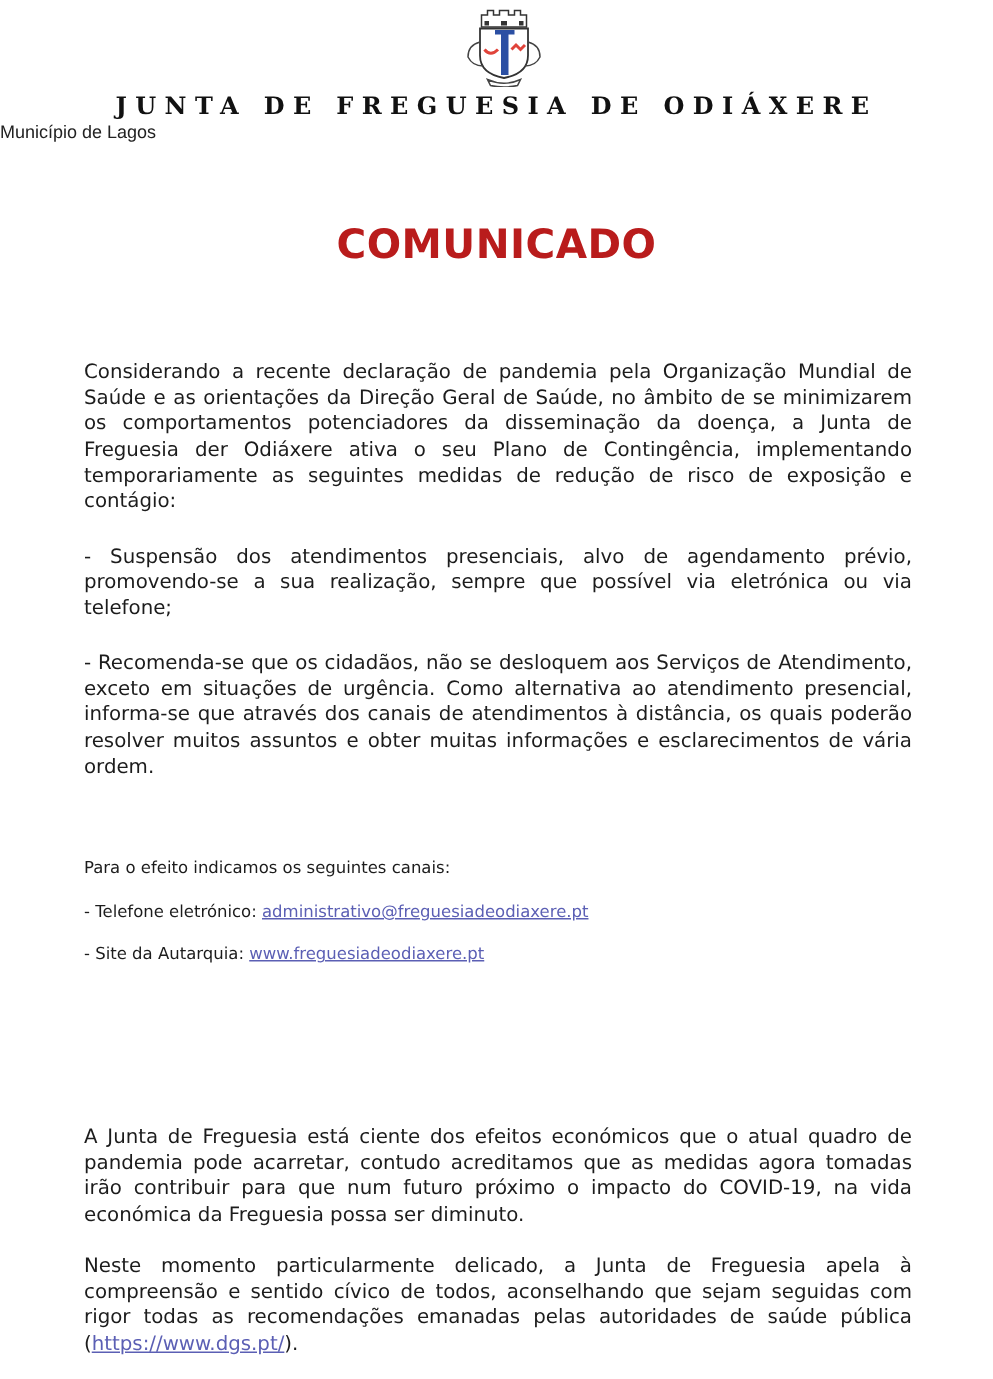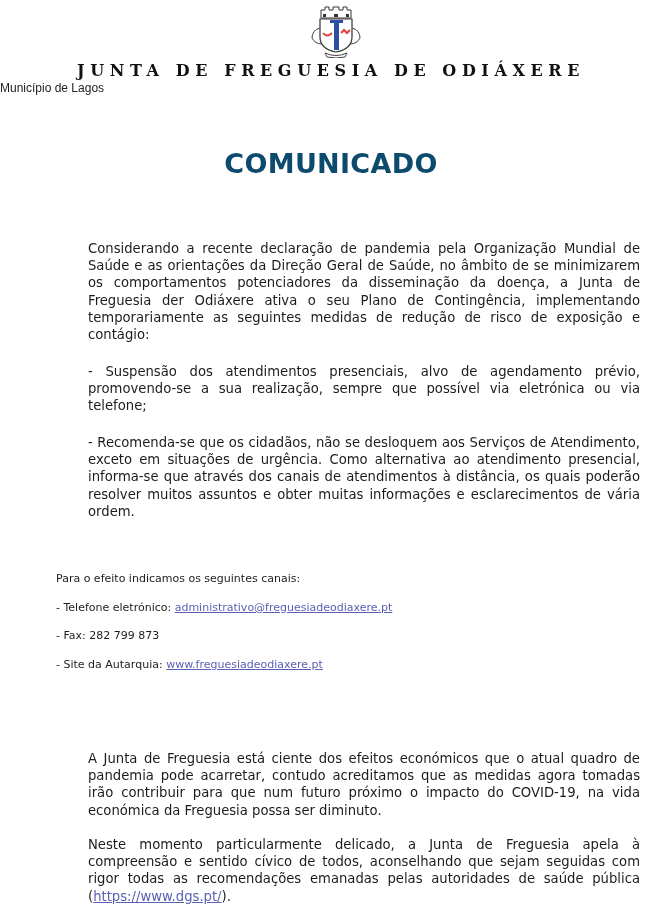--- a/index.html
+++ b/index.html
@@ -17,26 +17,26 @@
     font-size: 16px; letter-spacing: 5.6px; color: #111;
   }
   .municipio {
     position: absolute; left: 0; width: 662px; top: 81px;
     font-family: "Liberation Sans", sans-serif; font-size: 12px; color: #222;
   }
   .title {
     position: absolute; left: 0; width: 662px; top: 148px;
     text-align: center;
     font-family: "DejaVu Sans", sans-serif; font-weight: bold;
-    font-size: 27px; color: #0c4a6e; letter-spacing: 0.3px;
+    font-size: 27px; color: #b91c1c; letter-spacing: 0.3px;
   }
   .content {
     position: absolute; left: 56px; width: 552px;
     font-family: "DejaVu Sans", sans-serif; font-size: 13.2px;
-    line-height: 17.2px; color: #1c1c1c; margin-left: 32px;
+    line-height: 17.2px; color: #1c1c1c;
   }
   .content p { margin: 0; text-align: justify; }
   .p1 { top: 240px; }
   .p2 { top: 363px; }
   .p3 { top: 434px; }
   .p5 { top: 750px; }
   .p6 { top: 836px; }
   .channels { position: absolute; left: 56px; width: 552px; top: 570px;
     font-family: "DejaVu Sans", sans-serif; font-size: 11px; color: #1c1c1c; }
   .channels .row { height: 28.6px; line-height: 17px; }
@@ -80,21 +80,20 @@
 
 <div class="content p3">
   <p>- Recomenda-se que os cidadãos, não se desloquem aos Serviços de Atendimento, exceto em situações de urgência. Como alternativa ao atendimento presencial, informa-se que através dos canais de atendimentos à distância, os quais poderão resolver muitos assuntos e obter muitas informações e esclarecimentos de vária ordem.</p>
 </div>
 
 <div class="channels">
   <div class="row">Para o efeito indicamos os seguintes canais:</div>
   <div class="row">
     <span>- Telefone eletrónico: </span><a class="link">administrativo@freguesiadeodiaxere.pt</a>
   </div>
-  <div class="row">- Fax: 282 799 873</div>
   <div class="row">
     <span>- Site da Autarquia: </span><a class="link">www.freguesiadeodiaxere.pt</a>
   </div>
 </div>
 
 <div class="content p5">
   <p>A Junta de Freguesia está ciente dos efeitos económicos que o atual quadro de pandemia pode acarretar, contudo acreditamos que as medidas agora tomadas irão contribuir para que num futuro próximo o impacto do COVID-19, na vida económica da Freguesia possa ser diminuto.</p>
 </div>
 
 <div class="content p6">

